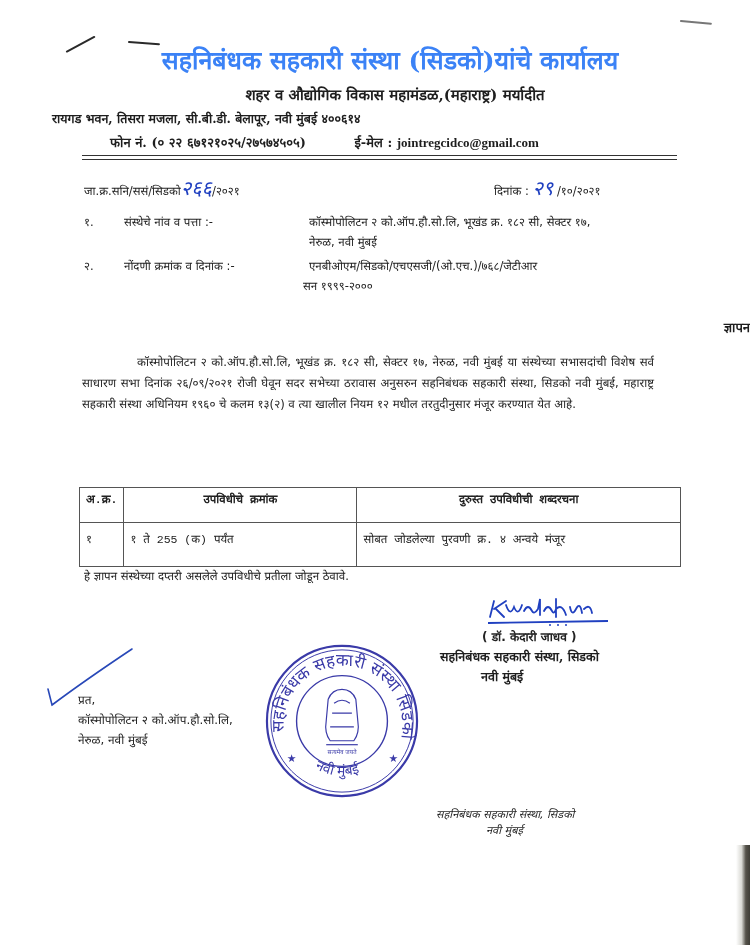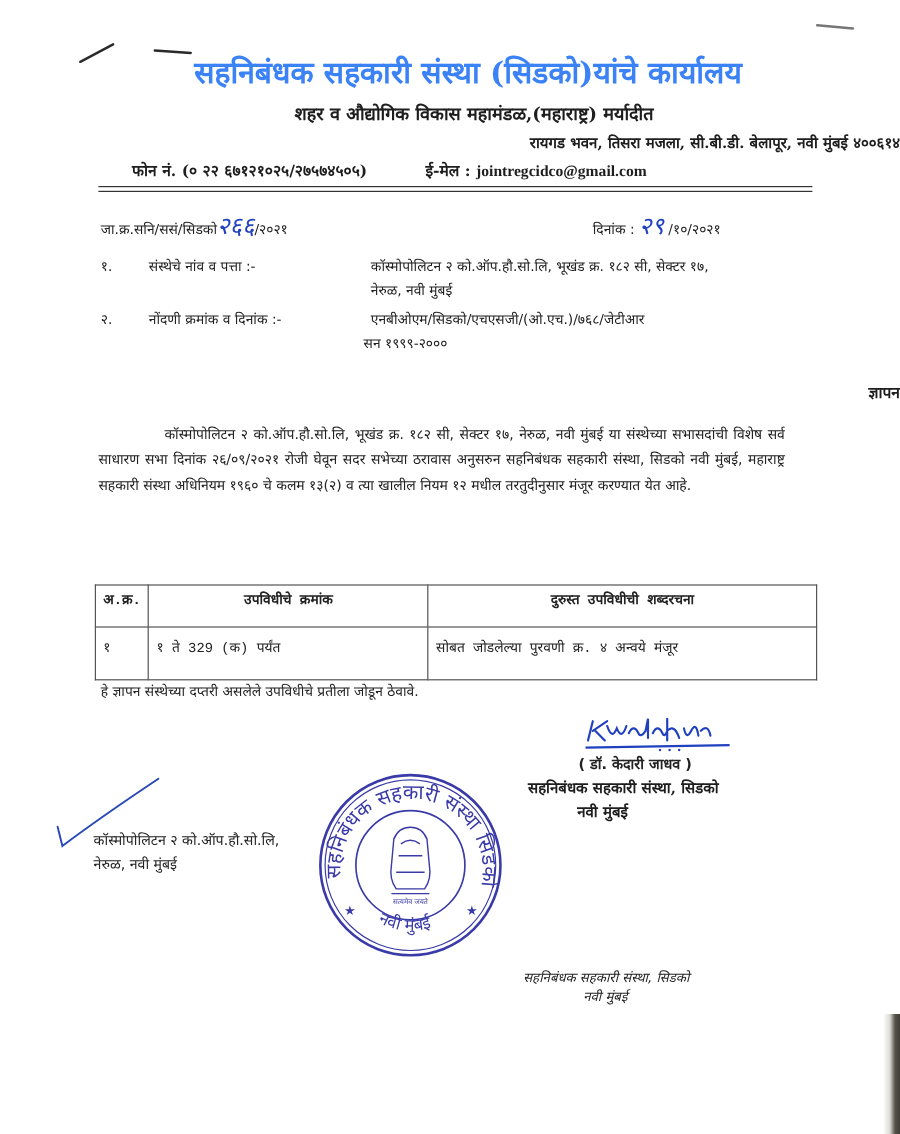--- a/index.html
+++ b/index.html
@@ -6,21 +6,21 @@
   body {
     width: 750px; height: 945px; position: relative; overflow: hidden;
     background: #ffffff; color: #1e1e1e;
     font-family: "DejaVu Serif", serif;
   }
   .abs { position: absolute; }
   .pen { position: absolute; background: #2a2a2a; border-radius: 2px; transform-origin: left center; }
 
   .h1 { left: 0; width: 750px; top: 42px; text-align: center; font-size: 25px; font-weight: bold; color: #3b82f6; padding-left: 30px; box-sizing: border-box; white-space: nowrap; }
   .h2 { left: 0; width: 750px; top: 84px; text-align: center; font-size: 15px; font-weight: bold; padding-left: 40px; box-sizing: border-box; white-space: nowrap; }
-  .h3 { left: 0; width: 750px; top: 110px; text-align: right; font-size: 12.5px; font-weight: bold; padding-left: 52px; box-sizing: border-box; white-space: nowrap; }
+  .h3 { left: 0; width: 750px; top: 110px; text-align: left; font-size: 12.5px; font-weight: bold; padding-left: 52px; box-sizing: border-box; white-space: nowrap; }
   .h4 { left: 110px; top: 133px; font-size: 13px; font-weight: bold; white-space: nowrap; }
   .h4 .email-label { margin-left: 44px; }
   .h4 .email { font-family: "Liberation Serif", serif; font-size: 13px; }
   .rule { left: 82px; width: 595px; height: 1px; background: #333; }
 
   .small { font-family: "DejaVu Sans", sans-serif; font-size: 11.5px; color: #222; white-space: nowrap; }
   .hand { font-family: "DejaVu Sans", sans-serif; color: #2040c0; font-style: italic; font-size: 20px; }
 
   .title { left: 0; width: 750px; top: 318px; text-align: right; font-family: "DejaVu Sans", sans-serif; font-weight: bold; font-size: 13px; padding-left: 30px; box-sizing: border-box; }
   .para {
@@ -98,21 +98,21 @@
 
 <table class="bylaw">
   <tbody>
       <tr>
     <th class="c0">अ.क्र.</th>
     <th class="c1">उपविधीचे क्रमांक</th>
     <th>दुरुस्त उपविधीची शब्दरचना</th>
   </tr>
   <tr>
     <td>१</td>
-    <td>१ ते 329 (क) पर्यंत</td>
+    <td>१ ते 255 (क) पर्यंत</td>
     <td>सोबत जोडलेल्या पुरवणी क्र. ४ अन्वये मंजूर</td>
   </tr>
 </tbody>
   </table>
 
 <div class="abs small" style="left:84px;top:568px;">हे ज्ञापन संस्थेच्या दप्तरी असलेले उपविधीचे प्रतीला जोडून ठेवावे.</div>
 
 <svg class="abs" style="left:484px;top:595px;" width="130" height="32" viewBox="0 0 130 32">
   <path d="M6 22 L10 6 M10 14 L22 6 M12 14 L20 22 M22 10 Q26 22 30 12 Q34 22 38 10 M40 16 Q44 8 48 16 Q50 20 54 14 L56 4 L56 20 M60 16 Q64 8 68 16 Q70 20 72 14 M72 4 L72 22 M72 14 Q78 8 82 20 M86 12 Q88 22 92 14 Q96 6 98 18 M100 14 Q106 8 108 18" fill="none" stroke="#2040c0" stroke-width="1.8" stroke-linecap="round"></path>
   <path d="M4 28 L124 26" stroke="#2040c0" stroke-width="1.8" fill="none"></path>
@@ -146,20 +146,21 @@
     <path d="M72 62 Q80 56 88 62 M70 72 L90 72 M68 86 L92 86"></path>
     <path d="M64 104 L96 104"></path>
   </g>
   <text x="80" y="113" text-anchor="middle" font-family="DejaVu Sans, sans-serif" font-size="6" fill="#3a3aa8">सत्यमेव जयते</text>
 </svg>
 
 <svg class="abs" style="left:44px;top:645px;" width="92" height="62" viewBox="0 0 92 62">
   <path d="M4 44 L8 60 Q40 36 88 4" fill="none" stroke="#2848b8" stroke-width="1.6" stroke-linecap="round"></path>
 </svg>
 <div class="abs to-block">
+  <div>प्रत,</div>
   <div>कॉस्मोपोलिटन २ को.ऑप.हौ.सो.लि,</div>
   <div>नेरुळ, नवी मुंबई</div>
 </div>
 
 <div class="abs footer-title">सहनिबंधक सहकारी संस्था, सिडको</div>
 <div class="abs footer-city">नवी मुंबई</div>
 
 <div class="abs edge"></div>
 
 </body></html>

